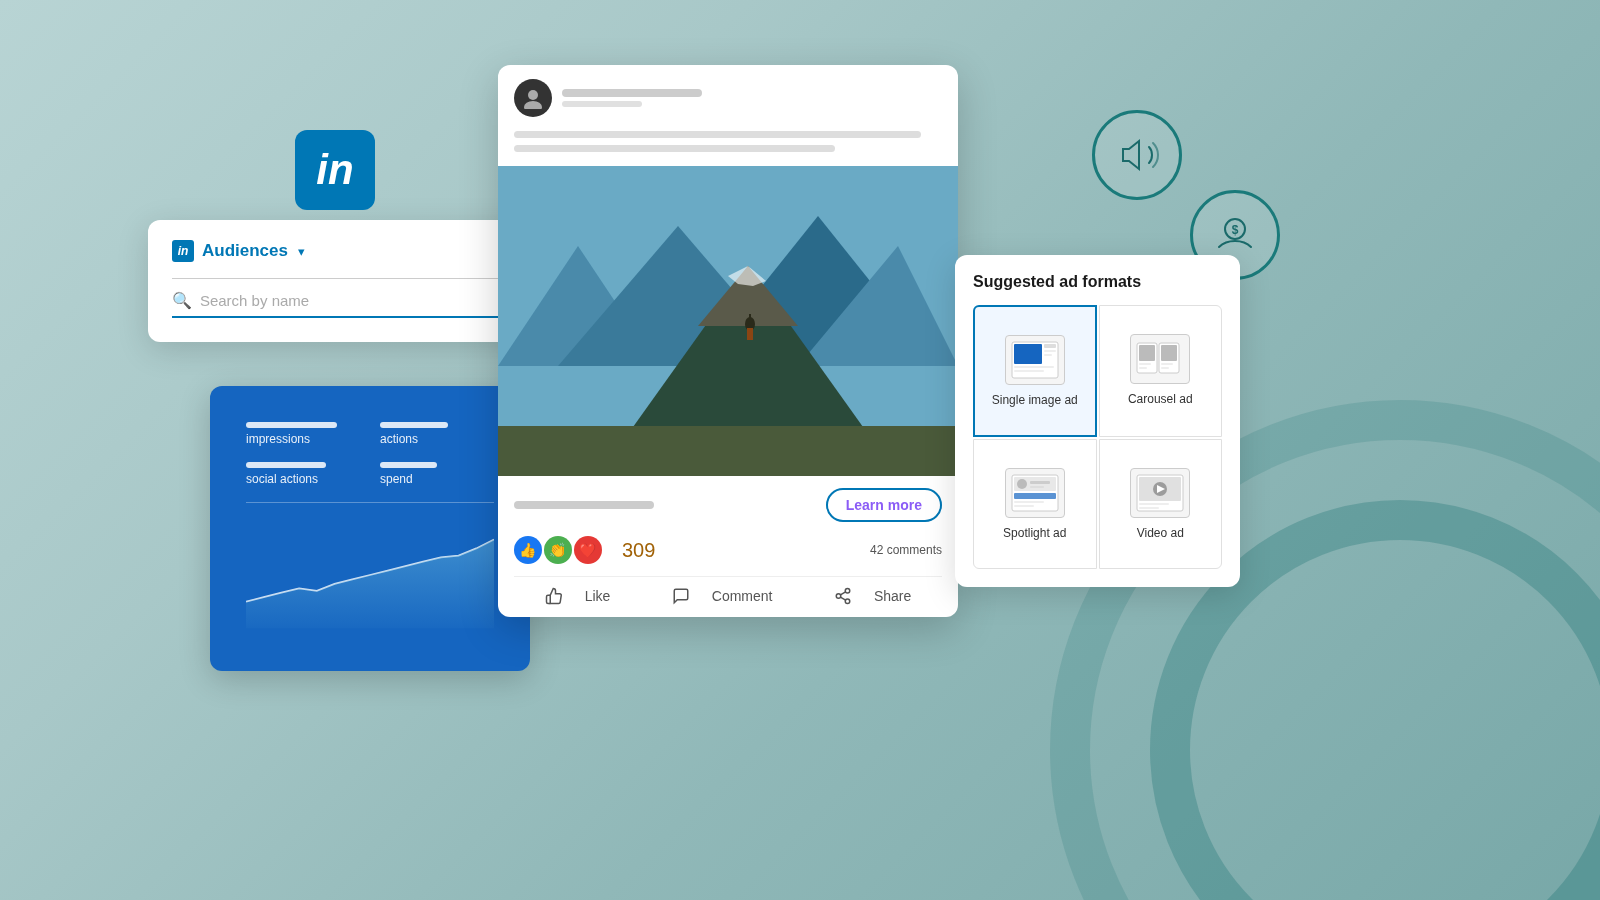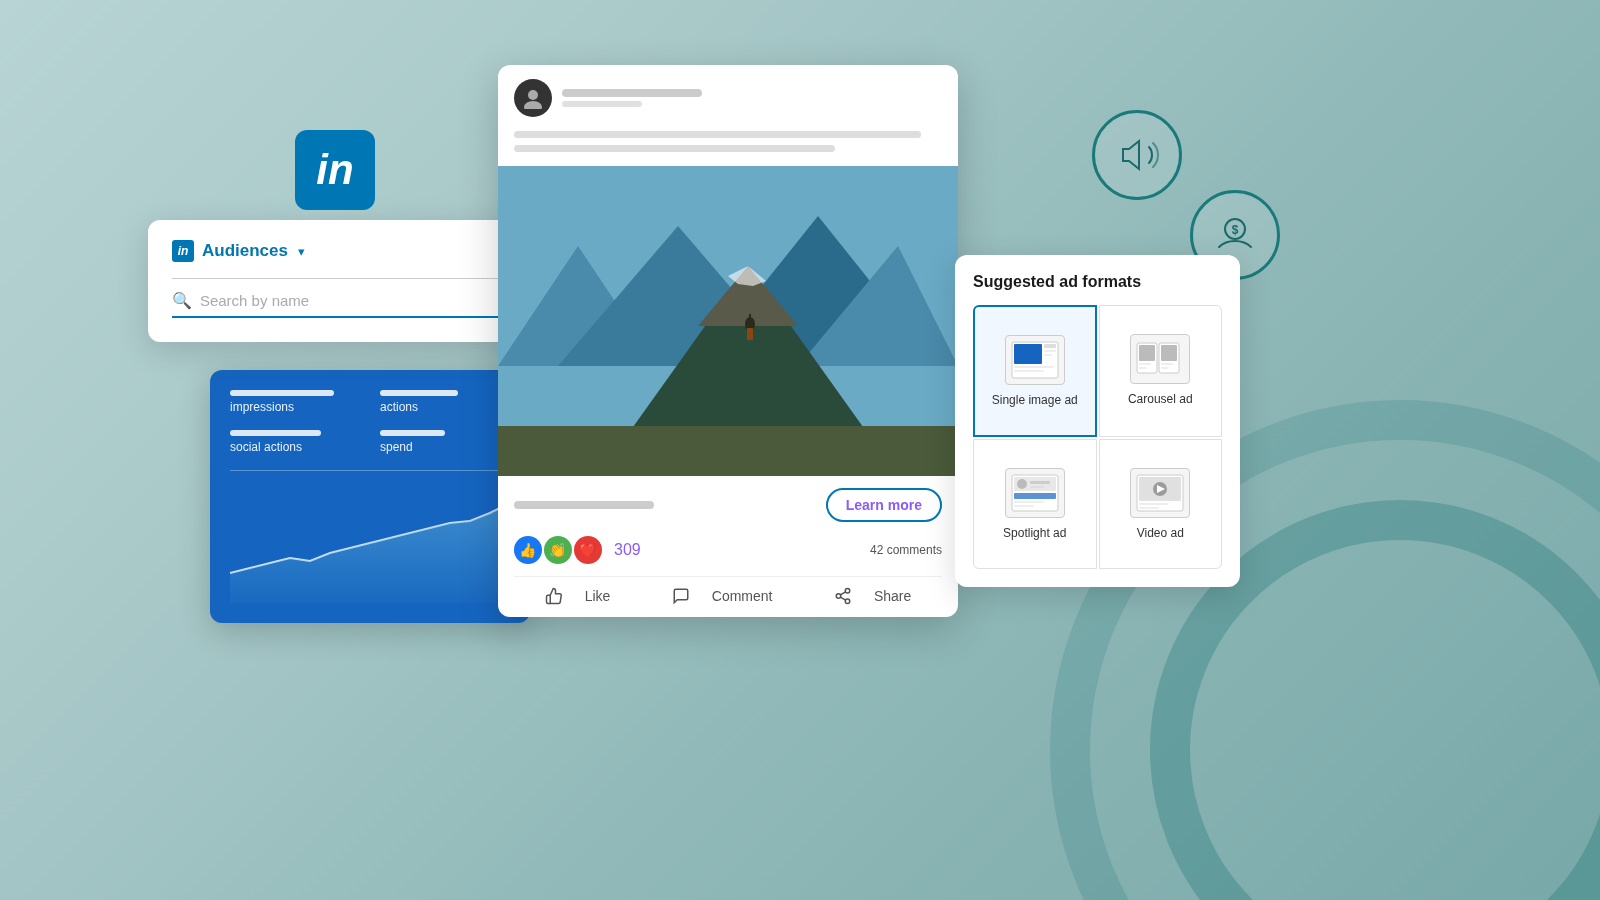--- a/index.html
+++ b/index.html
@@ -111,26 +111,26 @@
       font-size: 16px;
     }
     .search-input-text {
       font-size: 15px;
       color: #aaa;
     }
 
     
     .stats-panel {
       position: absolute;
-      top: 370px;
+      top: 386px;
       left: 210px;
       width: 320px;
       background: #1565C0;
       border-radius: 12px;
-      padding: 20px;
+      padding: 36px;
       box-shadow: 0 8px 32px rgba(0,0,0,0.2);
       z-index: 7;
     }
     .stats-grid {
       display: grid;
       grid-template-columns: 1fr 1fr;
       gap: 16px 20px;
       margin-bottom: 16px;
     }
     .stat-item {
@@ -269,21 +269,21 @@
       display: flex;
       align-items: center;
       justify-content: center;
       font-size: 14px;
       margin-left: -6px;
     }
     .reaction-emoji:first-child { margin-left: 0; }
     .reaction-blue { background: #1877F2; }
     .reaction-green { background: #4CAF50; }
     .reaction-red { background: #E53935; }
-    .reaction-count { font-size: 16px; color: #8b5cf6; margin-left: 4px; }
+    .reaction-count { font-size: 20px; color: #a16207; margin-left: 12px; }
     .reaction-comments { font-size: 12px; color: #555; margin-left: auto; }
 
     .post-actions {
       display: flex;
       align-items: center;
       border-top: 1px solid #eee;
       padding-top: 10px;
       justify-content: space-around;
     }
     .post-action-item {

